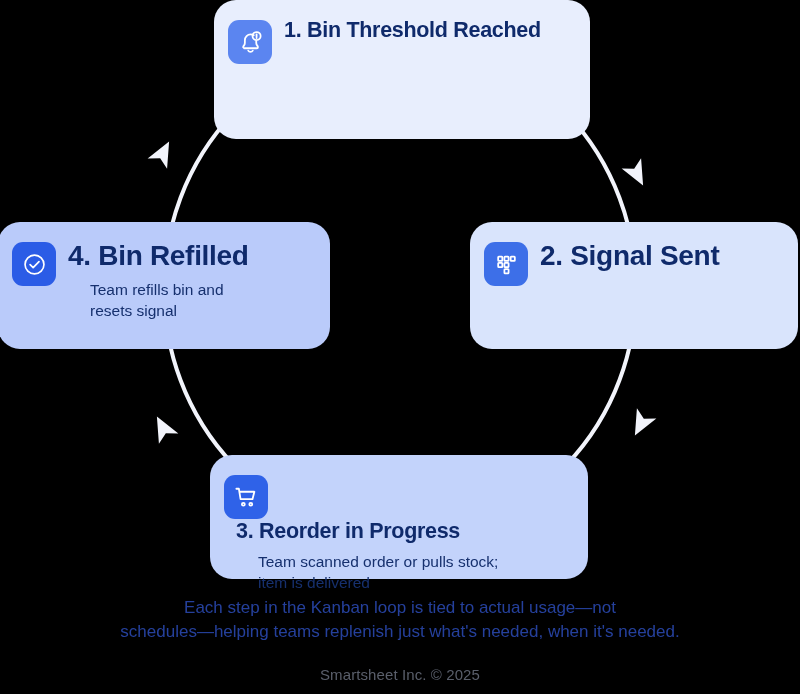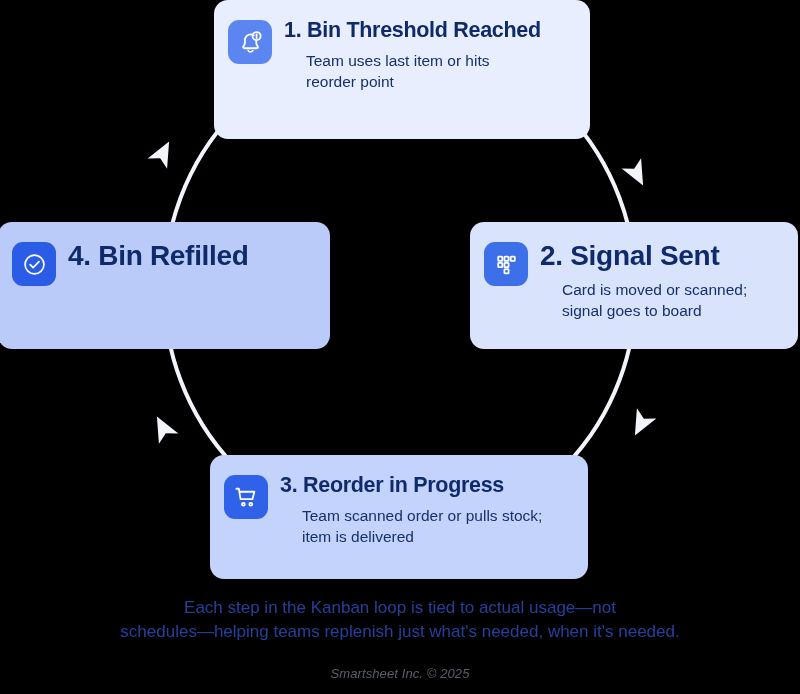--- a/index.html
+++ b/index.html
@@ -21,21 +21,21 @@
     position: absolute;
     left: 0;
     top: 0;
     width: 800px;
     height: 694px;
   }
 
   
   .card {
     position: absolute;
-    border-radius: 14px;
+    border-radius: 22px;
     box-sizing: border-box;
     display: flex;
     align-items: flex-start;
     padding: 18px 16px 16px 14px;
   }
   .badge {
     flex: 0 0 auto;
     width: 44px;
     height: 44px;
     border-radius: 11px;
@@ -62,21 +62,21 @@
     margin-left: 22px;
     font-size: 15.5px;
     color: #16306E;
     line-height: 1.36;
     white-space: pre-line;
   }
 
   
   #card-1 { left: 214px; top: 0px;   width: 376px; height: 139px; }
   #card-2 { left: 470px; top: 222px; width: 328px; height: 127px; }
-  #card-3 { left: 210px; top: 455px; width: 378px; height: 124px; }
+  #card-3 { left: 210px; top: 455px; width: 378px; height: 124px; flex-direction: column; }
   #card-4 { left: -2px;  top: 222px; width: 332px; height: 127px; }
 
   #card-1 .card-title { font-size: 21.5px; }
   #card-3 .card-title { font-size: 21.5px; }
 
   
   #caption {
     position: absolute;
     left: 0;
     top: 596px;
@@ -86,22 +86,21 @@
     line-height: 1.42;
     color: #25409C;
     white-space: pre-line;
   }
   #footer {
     position: absolute;
     left: 0;
     top: 666px;
     width: 800px;
     text-align: center;
-    font-size: 13px;
-    font-style: italic;
+    font-size: 15px;
     color: #5A5F6B;
     letter-spacing: 0.1px;
   }
 </style>
 </head>
 <body>
 
 <div id="stage" style="background: rgb(0, 0, 0);">
 
   <svg id="cycle-svg" viewBox="0 0 800 694">
@@ -130,40 +129,36 @@
         <path d="M5.5 16.2c0-.6.3-1 .6-1.4.5-.6.9-1.2.9-2.6V10c0-2.9 2.3-5.2 5.1-5.2 1 0 2 .3 2.8.8"></path>
         <path d="M17.1 10.6v1.6c0 1.4.4 2 .9 2.6.3.4.6.8.6 1.4 0 .5-.4.9-.9.9H6.3"></path>
         <path d="M10 19.2a2.3 2.3 0 0 0 4 0"></path>
         <circle cx="17.4" cy="6.3" r="3.6"></circle>
         <path d="M17.4 4.9v2"></path>
         <path d="M17.4 7.9v.1"></path>
       </svg>
     </div>
     <div class="card-text">
       <div class="card-title">1. Bin Threshold Reached</div>
-      <div class="card-desc">Team uses last item or hits
-reorder point</div>
     </div>
   </div>
 
   <div class="card" id="card-2" style="background: rgb(217, 228, 252);">
     <div class="badge" style="background: rgb(61, 111, 232);">
       <svg width="25" height="25" viewBox="0 0 24 24" fill="none" stroke="#FFFFFF" stroke-width="1.7" stroke-linejoin="round">
         <rect x="4" y="4.5" width="4" height="4" rx="0.6"></rect>
         <rect x="10" y="4.5" width="4" height="4" rx="0.6"></rect>
         <rect x="16" y="4.5" width="4" height="4" rx="0.6"></rect>
         <rect x="4" y="10.5" width="4" height="4" rx="0.6"></rect>
         <rect x="10" y="10.5" width="4" height="4" rx="0.6"></rect>
         <rect x="10" y="16.5" width="4" height="4" rx="0.6"></rect>
       </svg>
     </div>
     <div class="card-text">
       <div class="card-title">2. Signal Sent</div>
-      <div class="card-desc">Card is moved or scanned;
-signal goes to board</div>
     </div>
   </div>
 
   <div class="card" id="card-3" style="background: rgb(195, 211, 251);">
     <div class="badge" style="background: rgb(47, 98, 232);">
       <svg width="27" height="27" viewBox="0 0 24 24" fill="none" stroke="#FFFFFF" stroke-width="1.6" stroke-linecap="round" stroke-linejoin="round">
         <path d="M3 4.2h2.2l1.5 9.3h10.6l1.7-6.6H6.1"></path>
         <circle cx="9.2" cy="18" r="1.3"></circle>
         <circle cx="15.8" cy="18" r="1.3"></circle>
       </svg>
@@ -177,20 +172,22 @@
 
   <div class="card" id="card-4" style="background: rgb(186, 203, 250);">
     <div class="badge" style="background: rgb(43, 92, 230);">
       <svg width="27" height="27" viewBox="0 0 24 24" fill="none" stroke="#FFFFFF" stroke-width="1.5" stroke-linecap="round" stroke-linejoin="round">
         <circle cx="12" cy="12" r="8.4"></circle>
         <path d="M8.1 12.1l2.7 2.7 5.2-5.4"></path>
       </svg>
     </div>
     <div class="card-text">
       <div class="card-title">4. Bin Refilled</div>
+      <div class="card-desc">Team refills bin and
+resets signal</div>
     </div>
   </div>
 
   <div id="caption" style="color: rgb(37, 64, 156);">Each step in the Kanban loop is tied to actual usage—not
 schedules—helping teams replenish just what's needed, when it's needed.</div>
 
   <div id="footer" style="color: rgb(90, 95, 107);">Smartsheet Inc. © 2025</div>
 
 </div>
 

